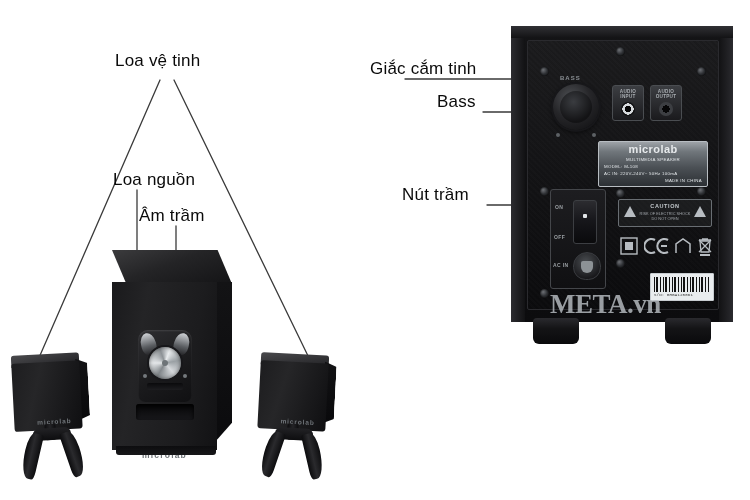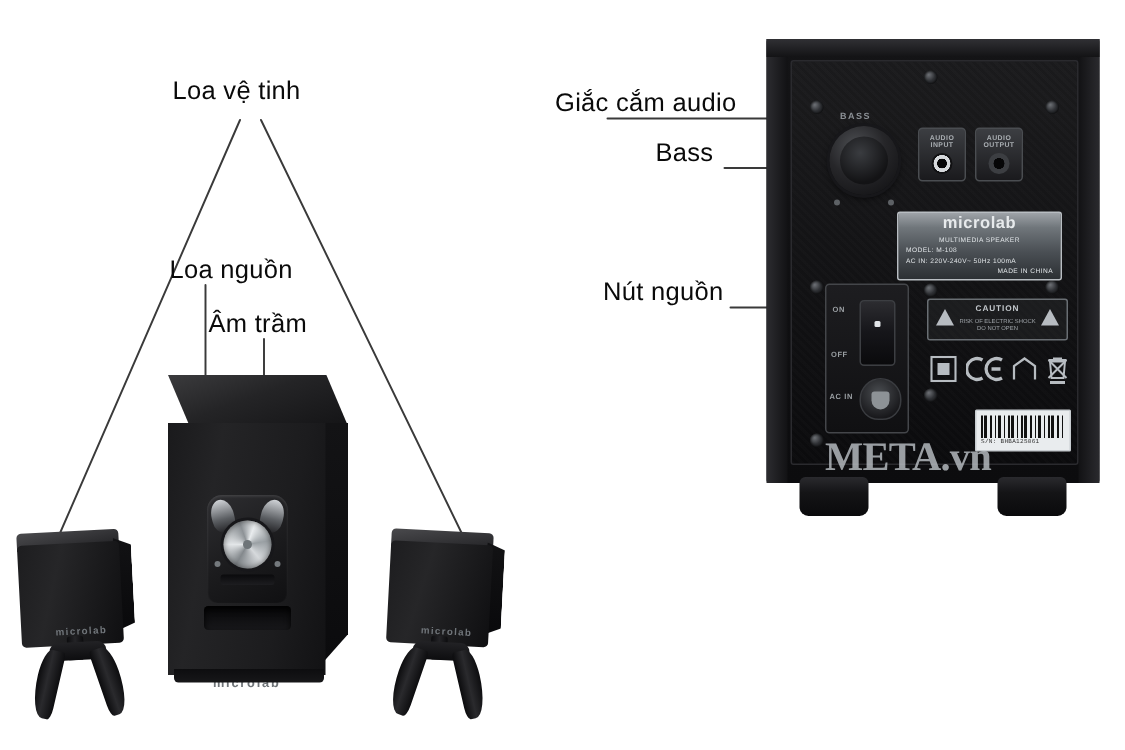--- a/index.html
+++ b/index.html
@@ -295,23 +295,23 @@
 
       <line x1="483" y1="112" x2="560" y2="112"></line>
 
       <line x1="487" y1="205" x2="576" y2="205"></line>
     </g>
   </svg>
 
   <div class="label" style="left:115px;top:52px;">Loa vệ tinh</div>
   <div class="label" style="left:113px;top:171px;">Loa nguồn</div>
   <div class="label" style="left:139px;top:207px;">Âm trầm</div>
-  <div class="label" style="left:370px;top:60px;">Giắc cắm audio</div>
+  <div class="label" style="left:370px;top:60px;">Giắc cắm tinh</div>
   <div class="label" style="left:437px;top:93px;">Bass</div>
-  <div class="label" style="left:402px;top:186px;">Nút nguồn</div>
+  <div class="label" style="left:402px;top:186px;">Nút trầm</div>
 
   <div class="part" id="sub">
     <div class="top"></div>
     <div class="side"></div>
     <div class="front">
       <div id="knobMod">
         <div class="horn l"></div>
         <div class="horn r"></div>
         <div class="dial"></div>
         <div class="led"></div>

